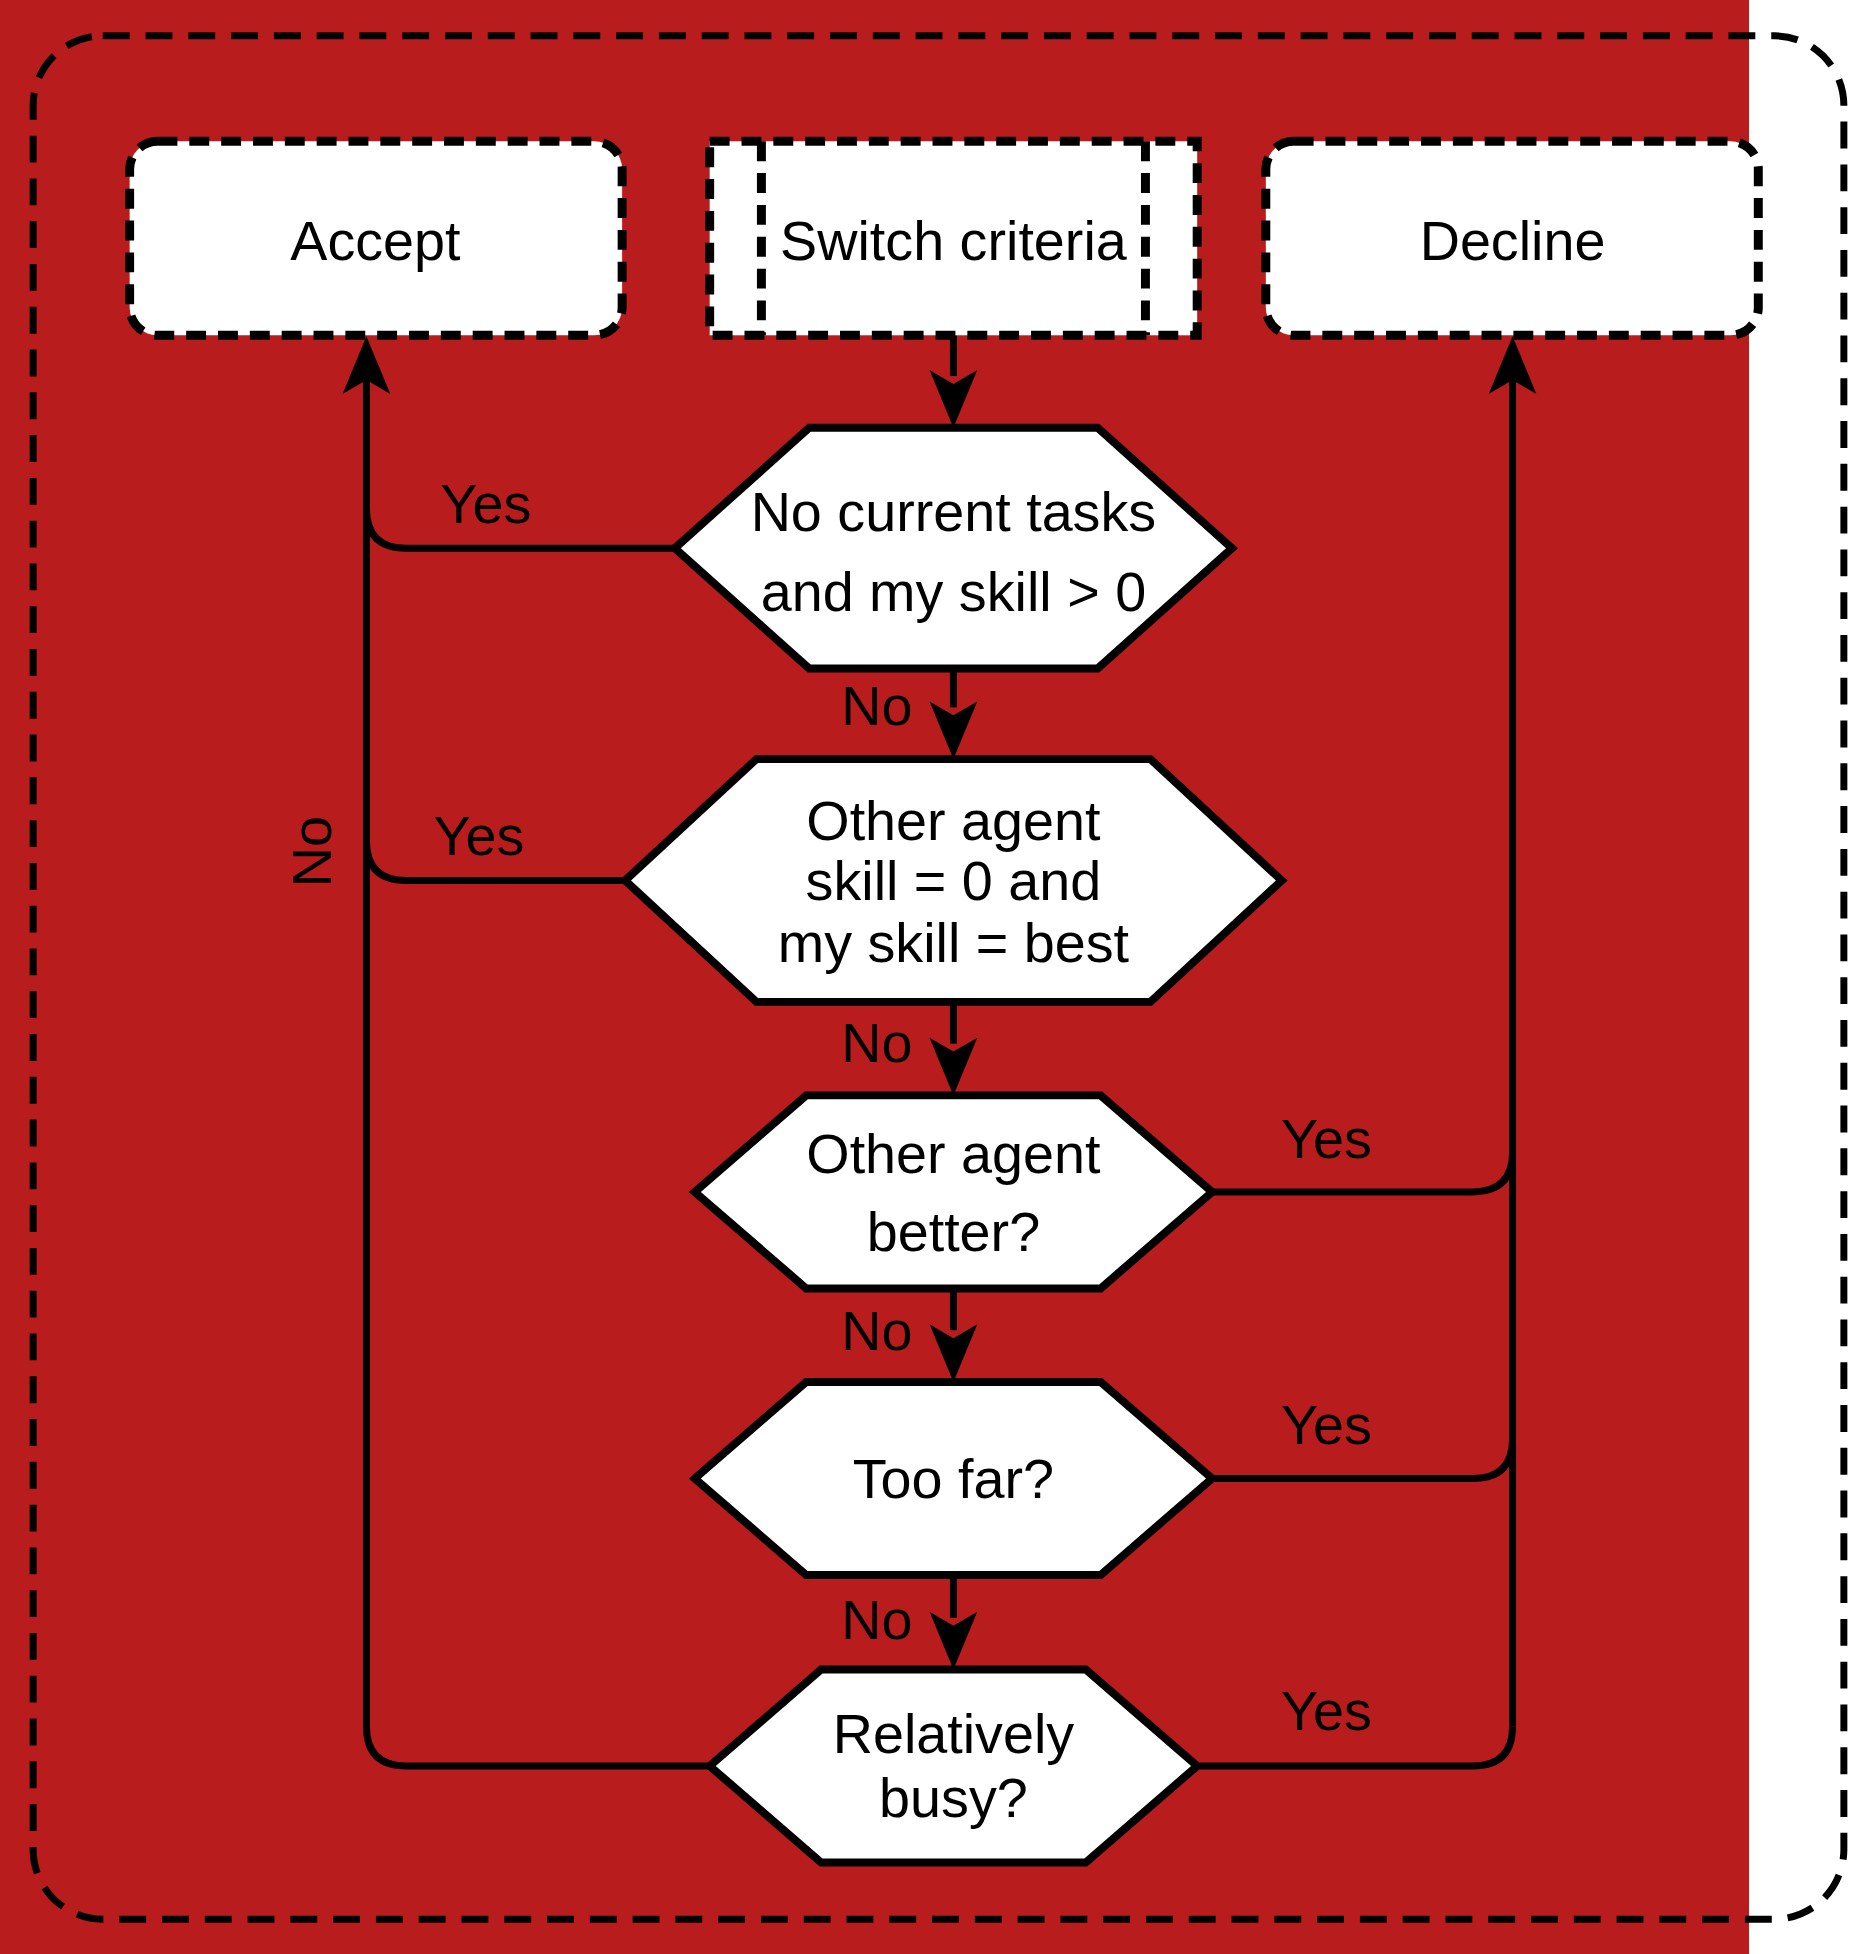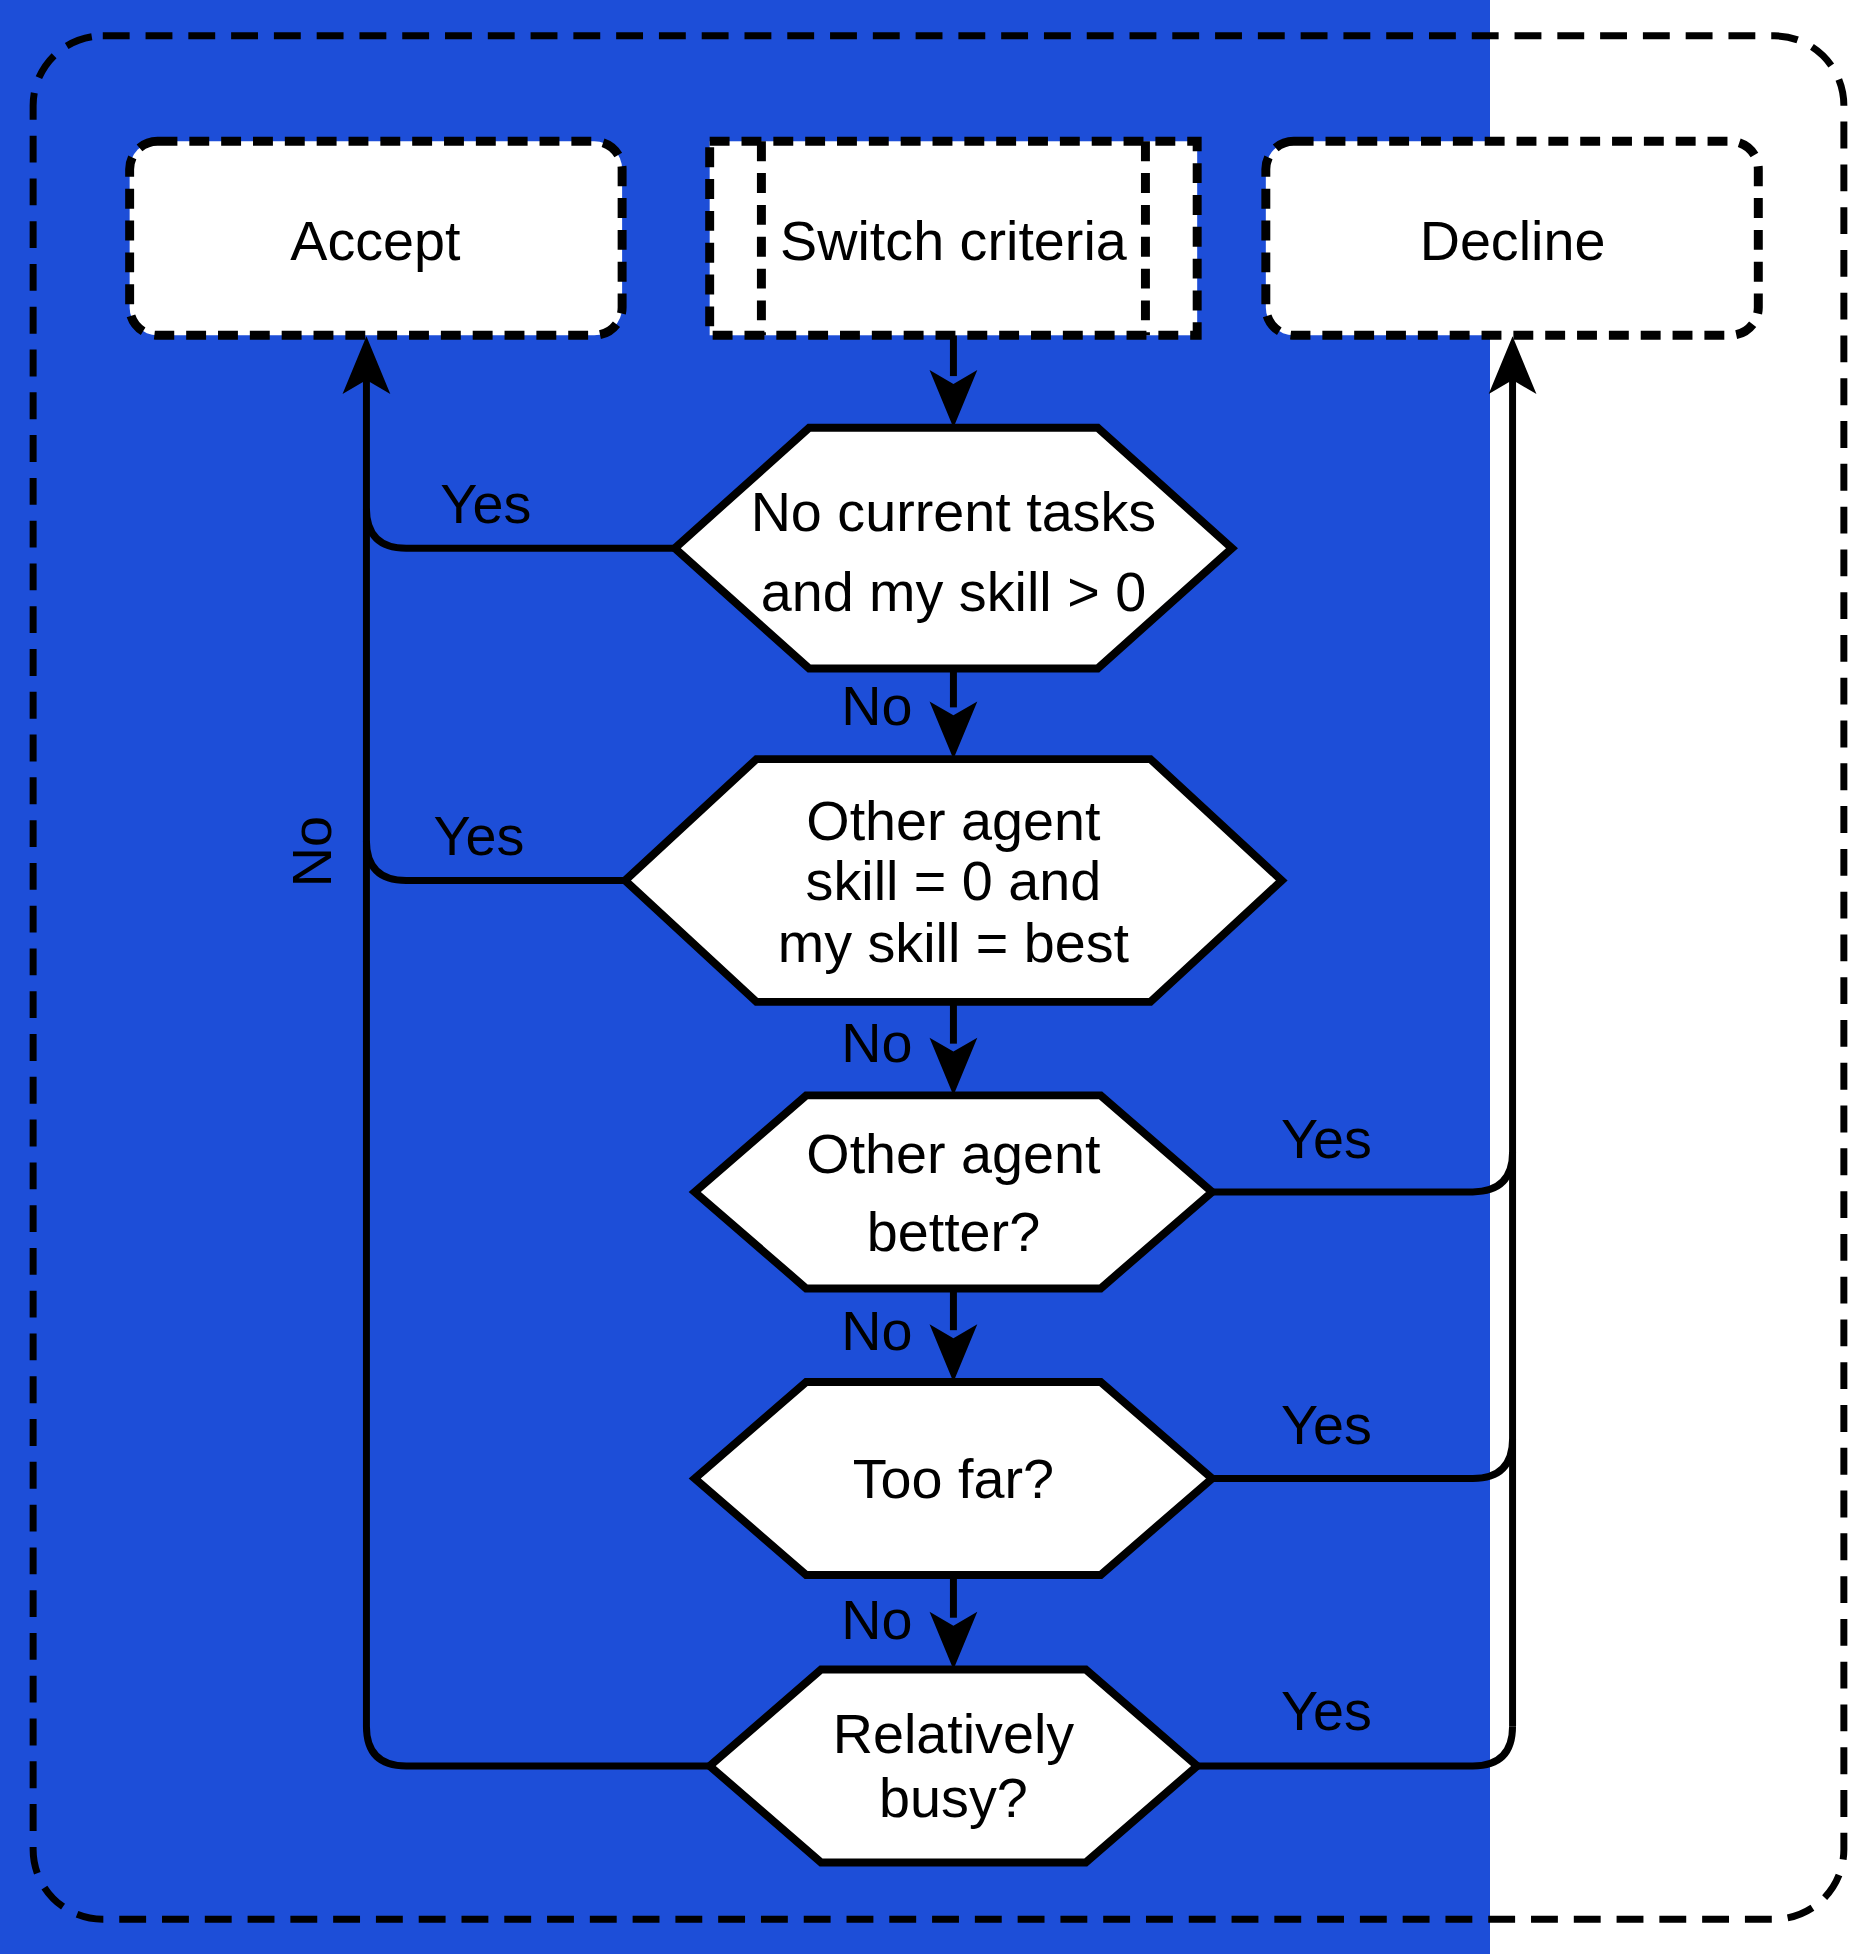--- a/index.html
+++ b/index.html
@@ -4,23 +4,23 @@
 <style>
   html, body {
     margin: 0;
     padding: 0;
     background: #ffffff;
   }
   body {
     font-family: "Liberation Sans", sans-serif;
   }
   .canvas-wrap {
-    width: 1490px;
+    width: 1749px;
     height: 1954px;
-    background: #1d4ed8;
+    background: #b91c1c;
   }
   svg {
     display: block;
   }
   .hex {
     fill: #ffffff;
     stroke: #000000;
     stroke-width: 8;
     stroke-linejoin: miter;
   }

